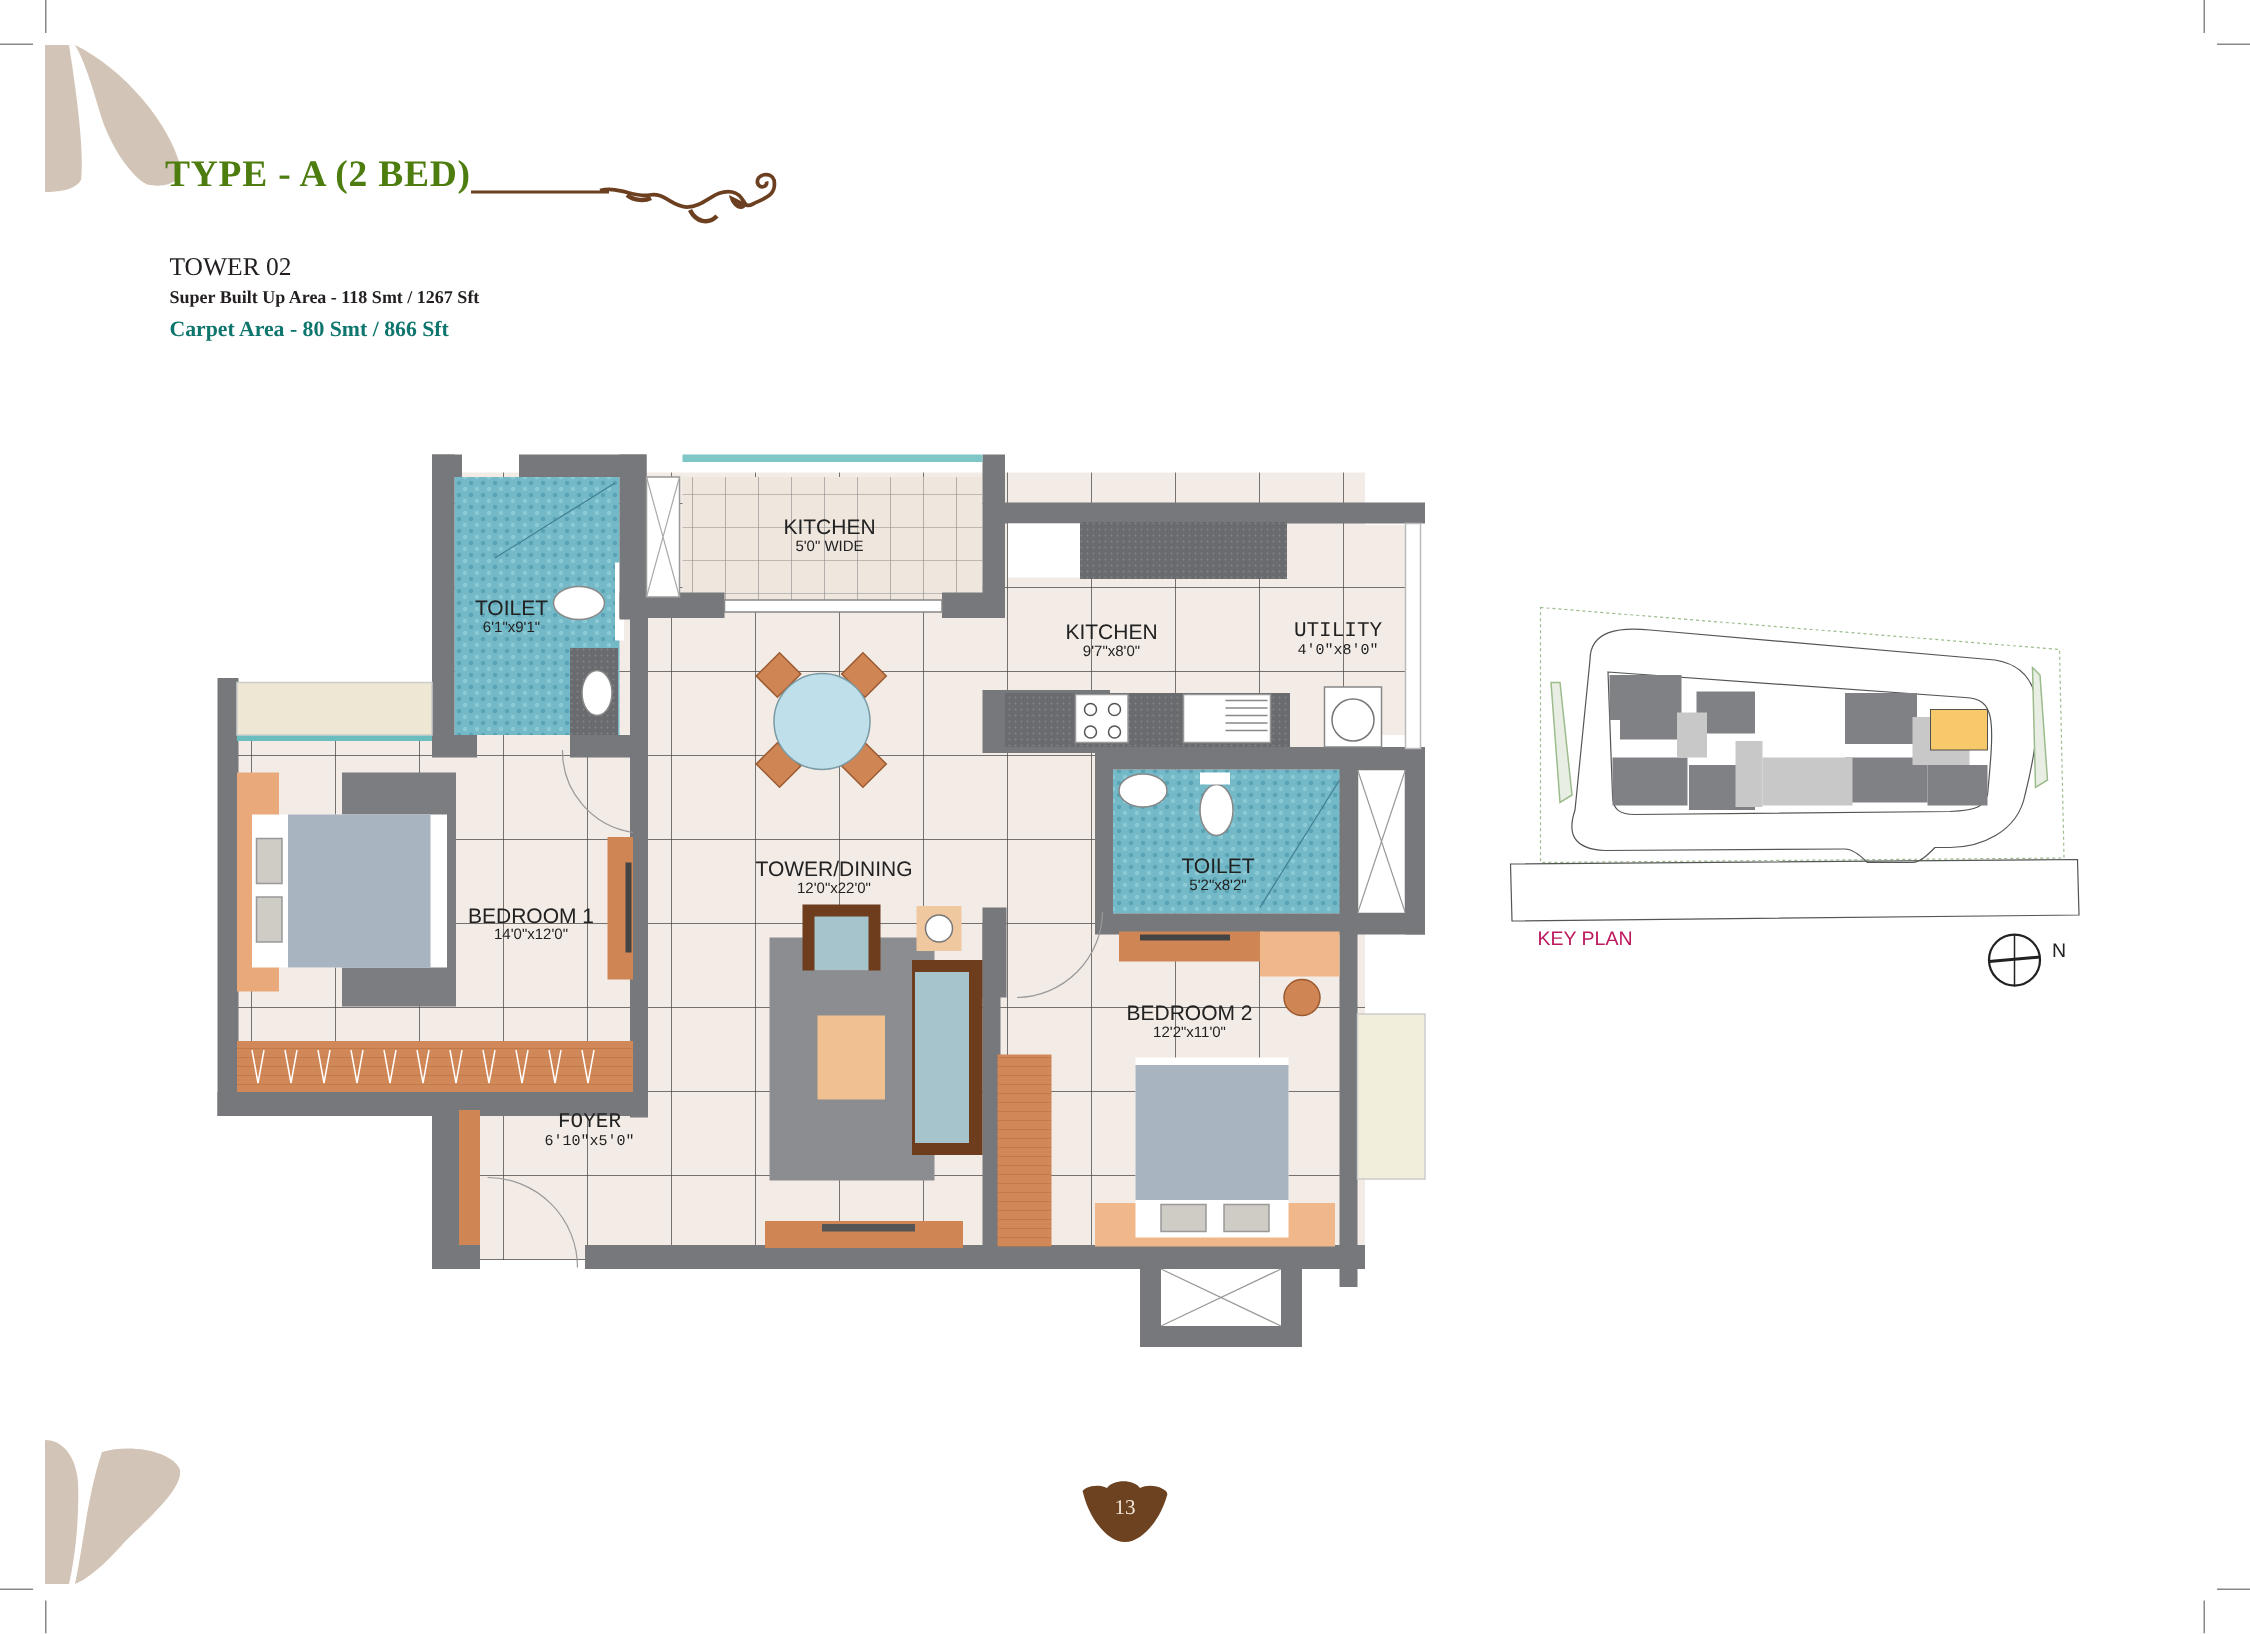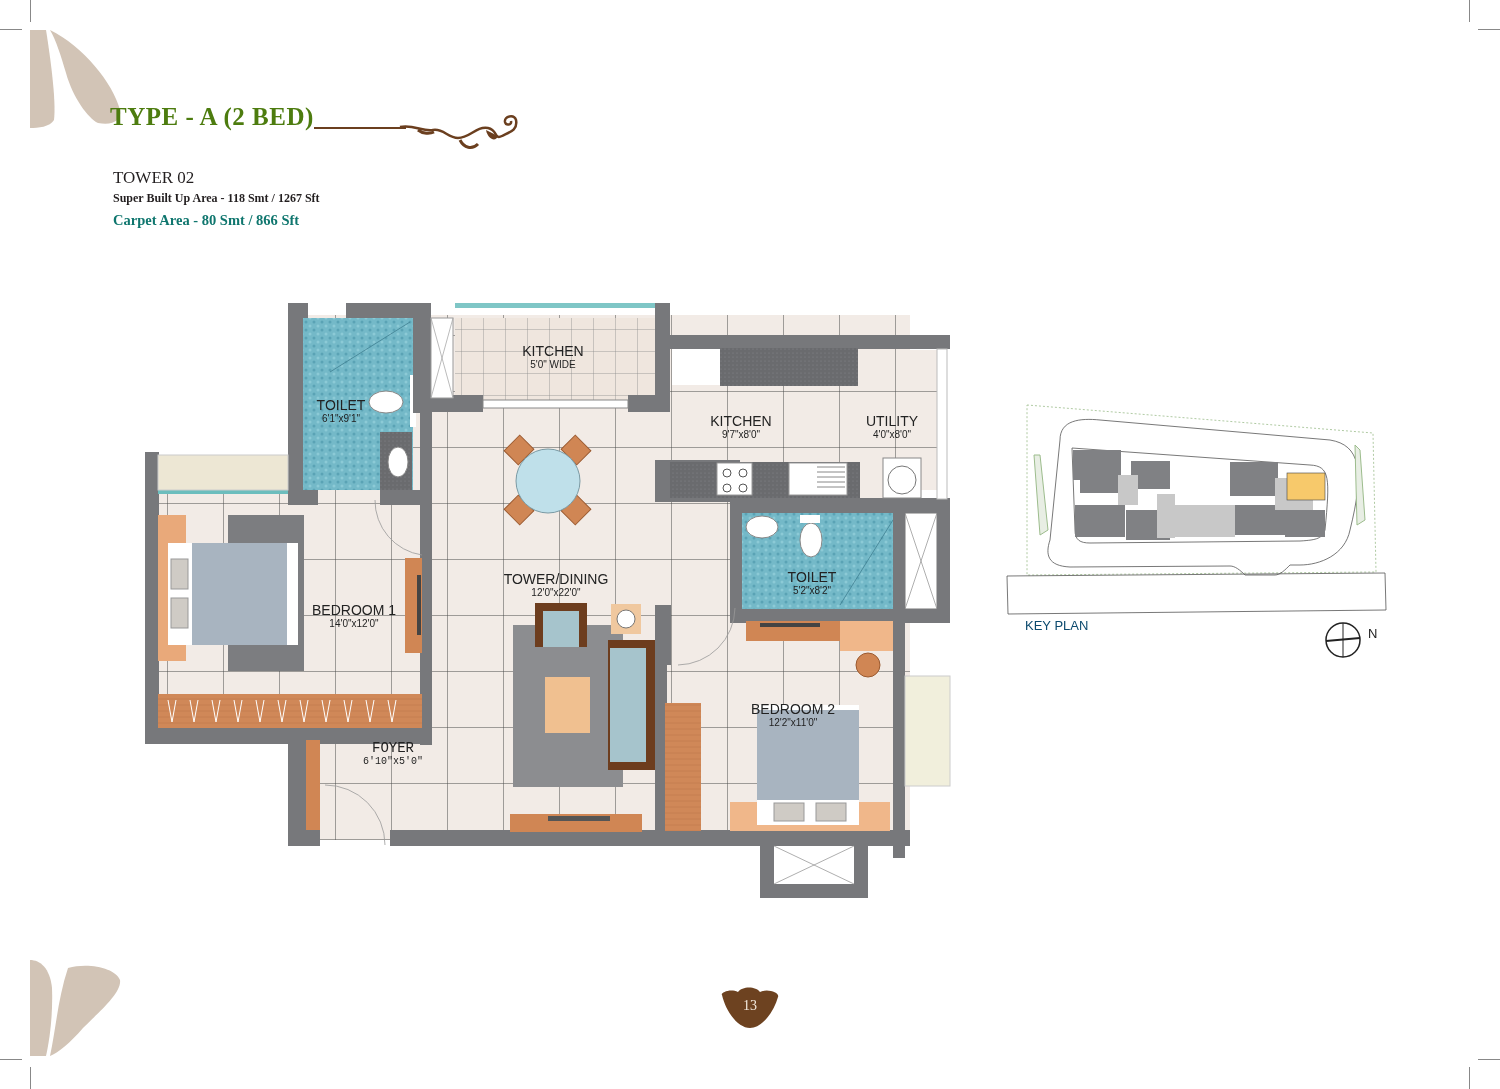--- a/index.html
+++ b/index.html
@@ -7,21 +7,21 @@
   .abs{position:absolute;}
   .serif{font-family:"Liberation Serif","DejaVu Serif",serif;}
   .title{left:110px;top:103px;font-size:25px;font-weight:bold;color:#4d7c0f;letter-spacing:0.5px;}
   .title-rule{left:314px;top:127px;width:92px;height:2px;background:#6b3f1f;}
   .sub1{left:113px;top:168px;font-size:17px;font-weight:normal;color:#231f20;}
   .sub2{left:113px;top:191px;font-size:12px;font-weight:bold;color:#231f20;}
   .sub3{left:113px;top:212px;font-size:14.5px;font-weight:bold;color:#0f766e;}
   .crop{background:#888;}
   .room-label{position:absolute;text-align:center;color:#222;font-size:14px;line-height:16px;transform:translateX(-50%);white-space:nowrap;}
   .room-label .dim{font-size:10px;display:block;line-height:12px;}
-  .keyplan-label{left:1025px;top:618px;font-size:13px;color:#0c4a6e;}
+  .keyplan-label{left:1025px;top:618px;font-size:13px;color:#be185d;}
   .north{left:1368px;top:626px;font-size:13px;color:#222;}
   .pagenum{left:725px;top:998px;width:50px;text-align:center;color:#f3e9dc;font-size:14px;}
 </style>
 </head>
 <body>
 
 <div class="abs crop" style="left:30px;top:0;width:1px;height:22px;"></div>
 <div class="abs crop" style="left:0;top:29px;width:22px;height:1px;"></div>
 <div class="abs crop" style="left:1469px;top:0;width:1px;height:22px;"></div>
 <div class="abs crop" style="left:1478px;top:29px;width:22px;height:1px;"></div>
@@ -245,37 +245,37 @@
   <span class="dim">6'1"x9'1"</span>
 </div>
 <div class="room-label" style="left:553px;top:343px;">
   <span>KITCHEN</span>
   <span class="dim">5'0" WIDE</span>
 </div>
 <div class="room-label" style="left:741px;top:413px;">
   <span>KITCHEN</span>
   <span class="dim">9'7"x8'0"</span>
 </div>
-<div class="room-label" style="left:892px;top:413px;">
+<div class="room-label" style="left:892px;top:413px;font-family:Liberation Mono, monospace;">
   <span>UTILITY</span>
   <span class="dim">4'0"x8'0"</span>
 </div>
 <div class="room-label" style="left:812px;top:569px;">
   <span>TOILET</span>
   <span class="dim">5'2"x8'2"</span>
 </div>
 <div class="room-label" style="left:354px;top:602px;">
   <span>BEDROOM 1</span>
   <span class="dim">14'0"x12'0"</span>
 </div>
 <div class="room-label" style="left:556px;top:571px;">
   <span>TOWER/DINING</span>
   <span class="dim">12'0"x22'0"</span>
 </div>
-<div class="room-label" style="left:793px;top:701px;">
+<div class="room-label" style="left:793px;top:667px;">
   <span>BEDROOM 2</span>
   <span class="dim">12'2"x11'0"</span>
 </div>
 <div class="room-label" style="left:393px;top:740px;font-family:Liberation Mono, monospace;">
   <span>FOYER</span>
   <span class="dim">6'10"x5'0"</span>
 </div>
 
 <div class="abs keyplan-label">KEY PLAN</div>
 <div class="abs north">N</div>

